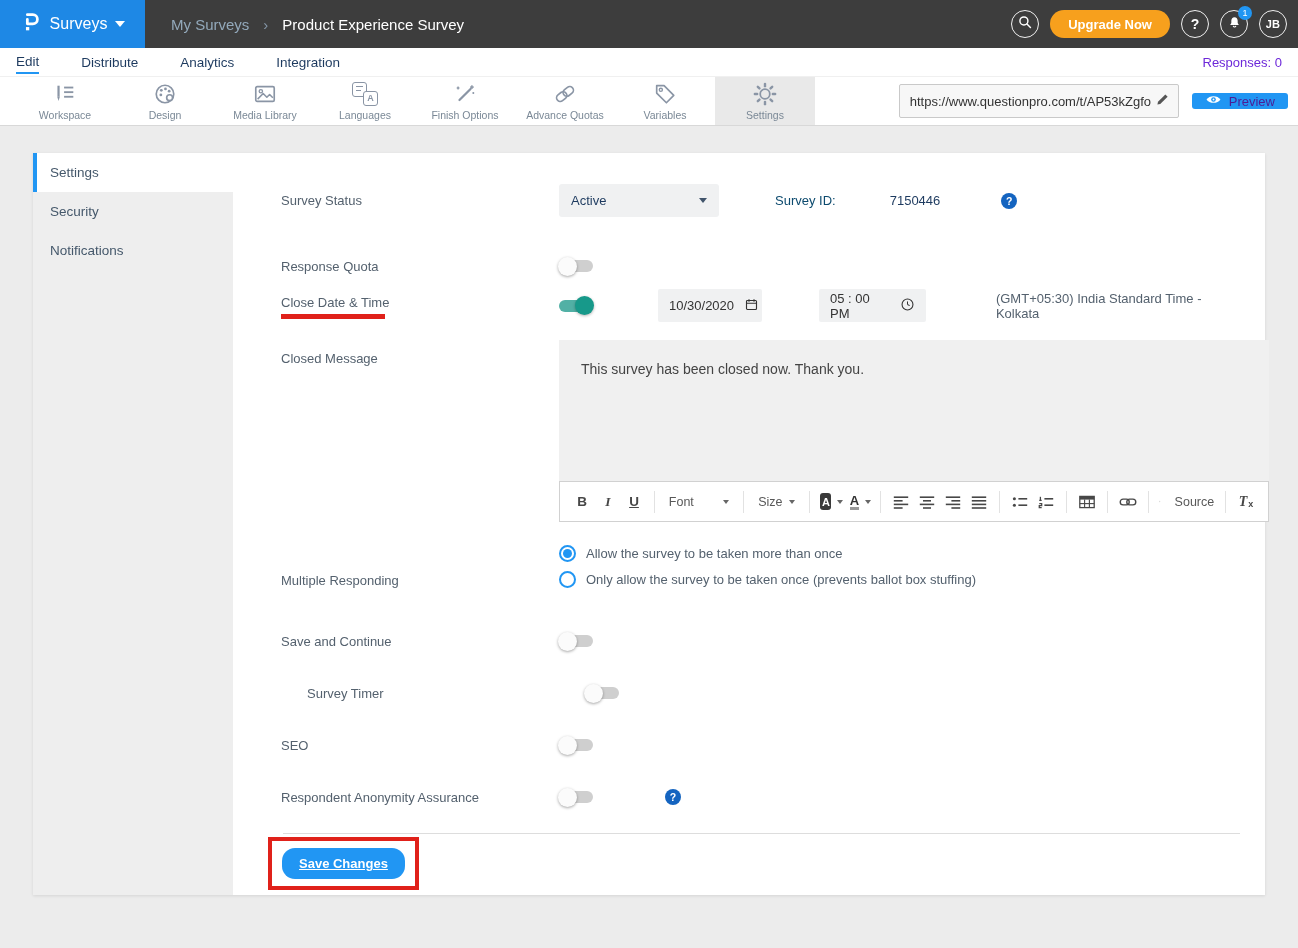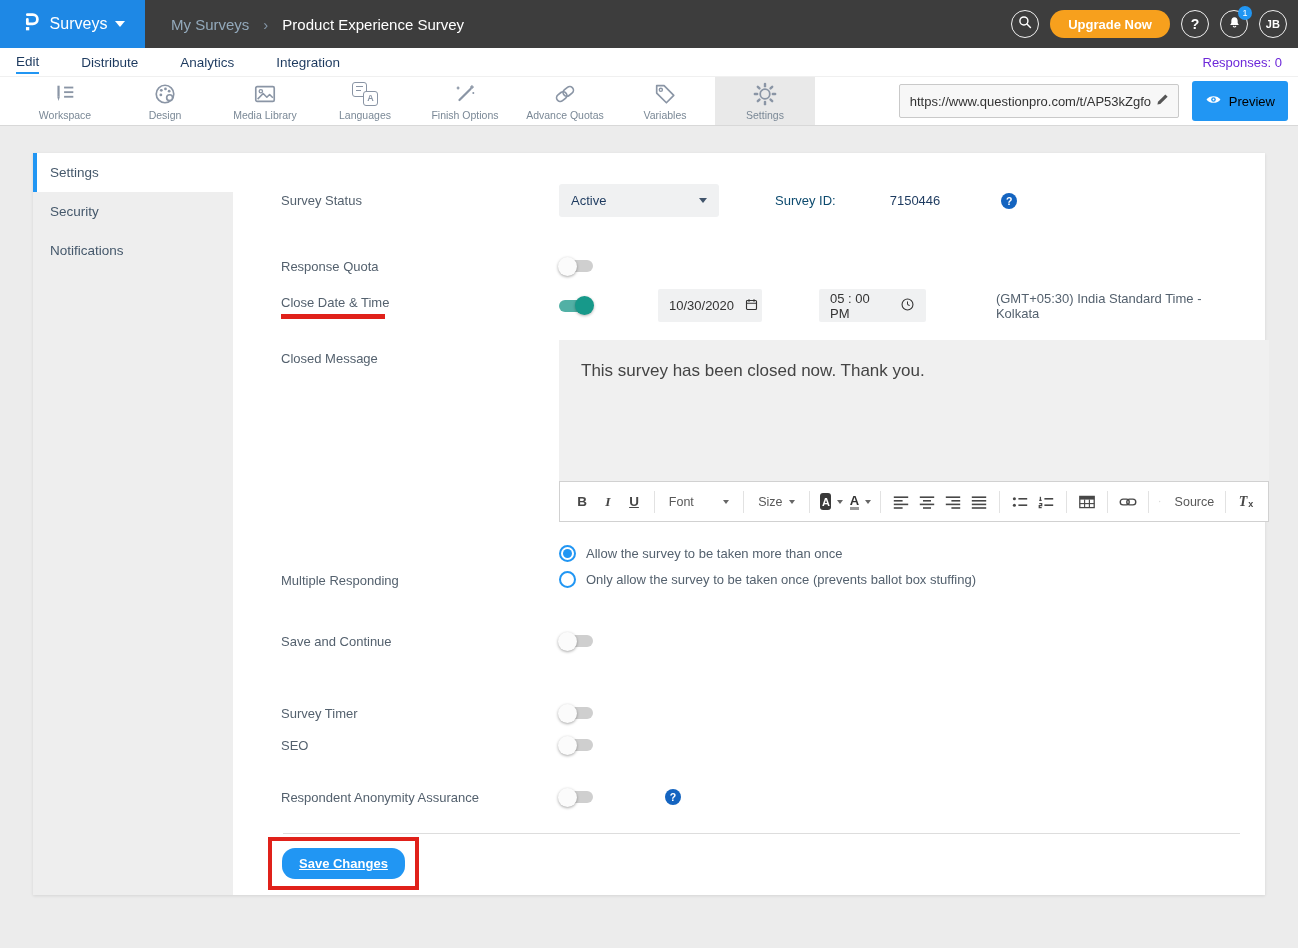--- a/index.html
+++ b/index.html
@@ -37,21 +37,21 @@
   .tool-item svg { display:block; }
   .lang-icon { position:relative; width:26px; height:24px; }
   .lang-back { position:absolute; left:0; top:0; width:15px; height:15px; border:1.6px solid #8a95a5; border-radius:3px; }
   .lang-back::before, .lang-back::after { content:""; position:absolute; left:2.5px; height:1.6px; background:#8a95a5; }
   .lang-back::before { top:3.4px; width:7px; }
   .lang-back::after { top:7.2px; width:5px; }
   .lang-front { position:absolute; right:0; bottom:0; width:15px; height:15px; border:1.6px solid #8a95a5; border-radius:3px; background:#fff; display:flex; align-items:center; justify-content:center; font-size:9px; font-weight:bold; color:#8a95a5; }
   .url-area { margin-left:auto; display:flex; align-items:center; gap:13px; padding-right:10px; }
   .url-input { width:280px; height:34px; background:#f7f7f7; border:1px solid #c9c9c9; border-radius:2px; display:flex; align-items:center; padding:0 8px 0 10px; cursor:text; }
   .url-text { flex:1; font-size:13px; color:#333; white-space:nowrap; overflow:hidden; }
-  .preview-btn { height:40px; padding:0 13px; background:#2196f3; border-radius:3px; color:#000000; font-size:13px; display:flex; align-items:center; gap:7px; cursor:pointer; }
+  .preview-btn { height:16px; padding:0 13px; background:#2196f3; border-radius:3px; color:#4c1d95; font-size:13px; display:flex; align-items:center; gap:7px; cursor:pointer; }
 
   
   .card { position:absolute; left:33px; top:153px; width:1232px; height:742px; background:#fff; box-shadow:0 1px 3px rgba(0,0,0,.1); }
   .sidebar { position:absolute; left:0; top:0; width:200px; height:100%; background:#eeeeee; }
   .side-item { height:39px; display:flex; align-items:center; padding-left:17px; font-size:13.5px; color:#45586b; cursor:pointer; }
   .side-item.active { background:#fff; border-left:4px solid #2196f3; padding-left:13px; }
 
   .form-area { position:absolute; left:200px; top:0; right:0; bottom:0; }
   .frow { position:absolute; left:48px; right:25px; display:flex; align-items:center;gap:44px; }
   .flabel { width:234px; flex-shrink:0; font-size:13px; color:#54616e; }
@@ -67,21 +67,21 @@
   .toggle { position:relative; width:34px; height:12px; border-radius:7px; background:#cfcfcf; cursor:pointer; flex-shrink:0; }
   .toggle .knob { position:absolute; top:-3.5px; left:-1px; width:19px; height:19px; border-radius:50%; background:#fbfbfb; box-shadow:0 1px 3px rgba(0,0,0,.35); }
   .toggle.on { background:#52b0a5; }
   .toggle.on .knob { left:16px; background:#17998a; box-shadow:0 1px 3px rgba(0,0,0,.3); }
 
   .field-chip { height:33px; background:#f0f1f2; border-radius:2px; display:flex; align-items:center; gap:10px; padding:0 11px; font-size:13px; color:#333; cursor:pointer; }
   .tz-text { font-size:13px; color:#54616e; margin-left:26px; }
 
   
   .editor { width:710px; }
-  .editor-body { height:141px; background:#f0f0f0; padding:21px 22px; font-size:17px; color:#444; cursor:text; }
+  .editor-body { height:141px; background:#f0f0f0; padding:21px 22px; font-size:14px; color:#444; cursor:text; }
   .editor-toolbar { height:41px; background:#fff; border:1px solid #d1d1d1; display:flex; align-items:center; padding:0 10px; gap:2px; }
   .ebtn { min-width:24px; height:26px; display:flex; align-items:center; justify-content:center; border-radius:2px; cursor:pointer; color:#474747; padding:0 3px; }
   .ebtn.bold { font-weight:bold; font-size:13.5px; }
   .ebtn.italic { font-style:italic; font-weight:bold; font-size:13.5px; font-family:"Liberation Serif", serif; }
   .ebtn.under { text-decoration:underline; font-weight:bold; font-size:13.5px; }
   .esep { width:1px; height:22px; background:#e2e2e2; margin:0 6px; }
   .edrop { display:flex; align-items:center; justify-content:space-between; height:26px; padding:0 6px; cursor:pointer; color:#585858; font-size:12.5px; }
   .edrop.font { width:88px; }
   .edrop.size { width:56px; }
   .caret-sm { width:0; height:0; border-left:3.5px solid transparent; border-right:3.5px solid transparent; border-top:4.5px solid #666; margin-left:6px; }
@@ -471,21 +471,21 @@
         </div>
       </div>
 
       <div class="frow" style="top:476px; height:24px;">
         <span class="flabel">Save and Continue</span>
         <div class="toggle">
             <div class="knob"></div>
           </div>
       </div>
 
-      <div class="frow" style="top:548px; height:24px;">
+      <div class="frow" style="top:528px; height:24px;margin-left:26px;">
         <span class="flabel">Survey Timer</span>
         <div class="toggle">
             <div class="knob"></div>
           </div>
       </div>
 
       <div class="frow" style="top:580px; height:24px;">
         <span class="flabel">SEO</span>
         <div class="toggle">
             <div class="knob"></div>

